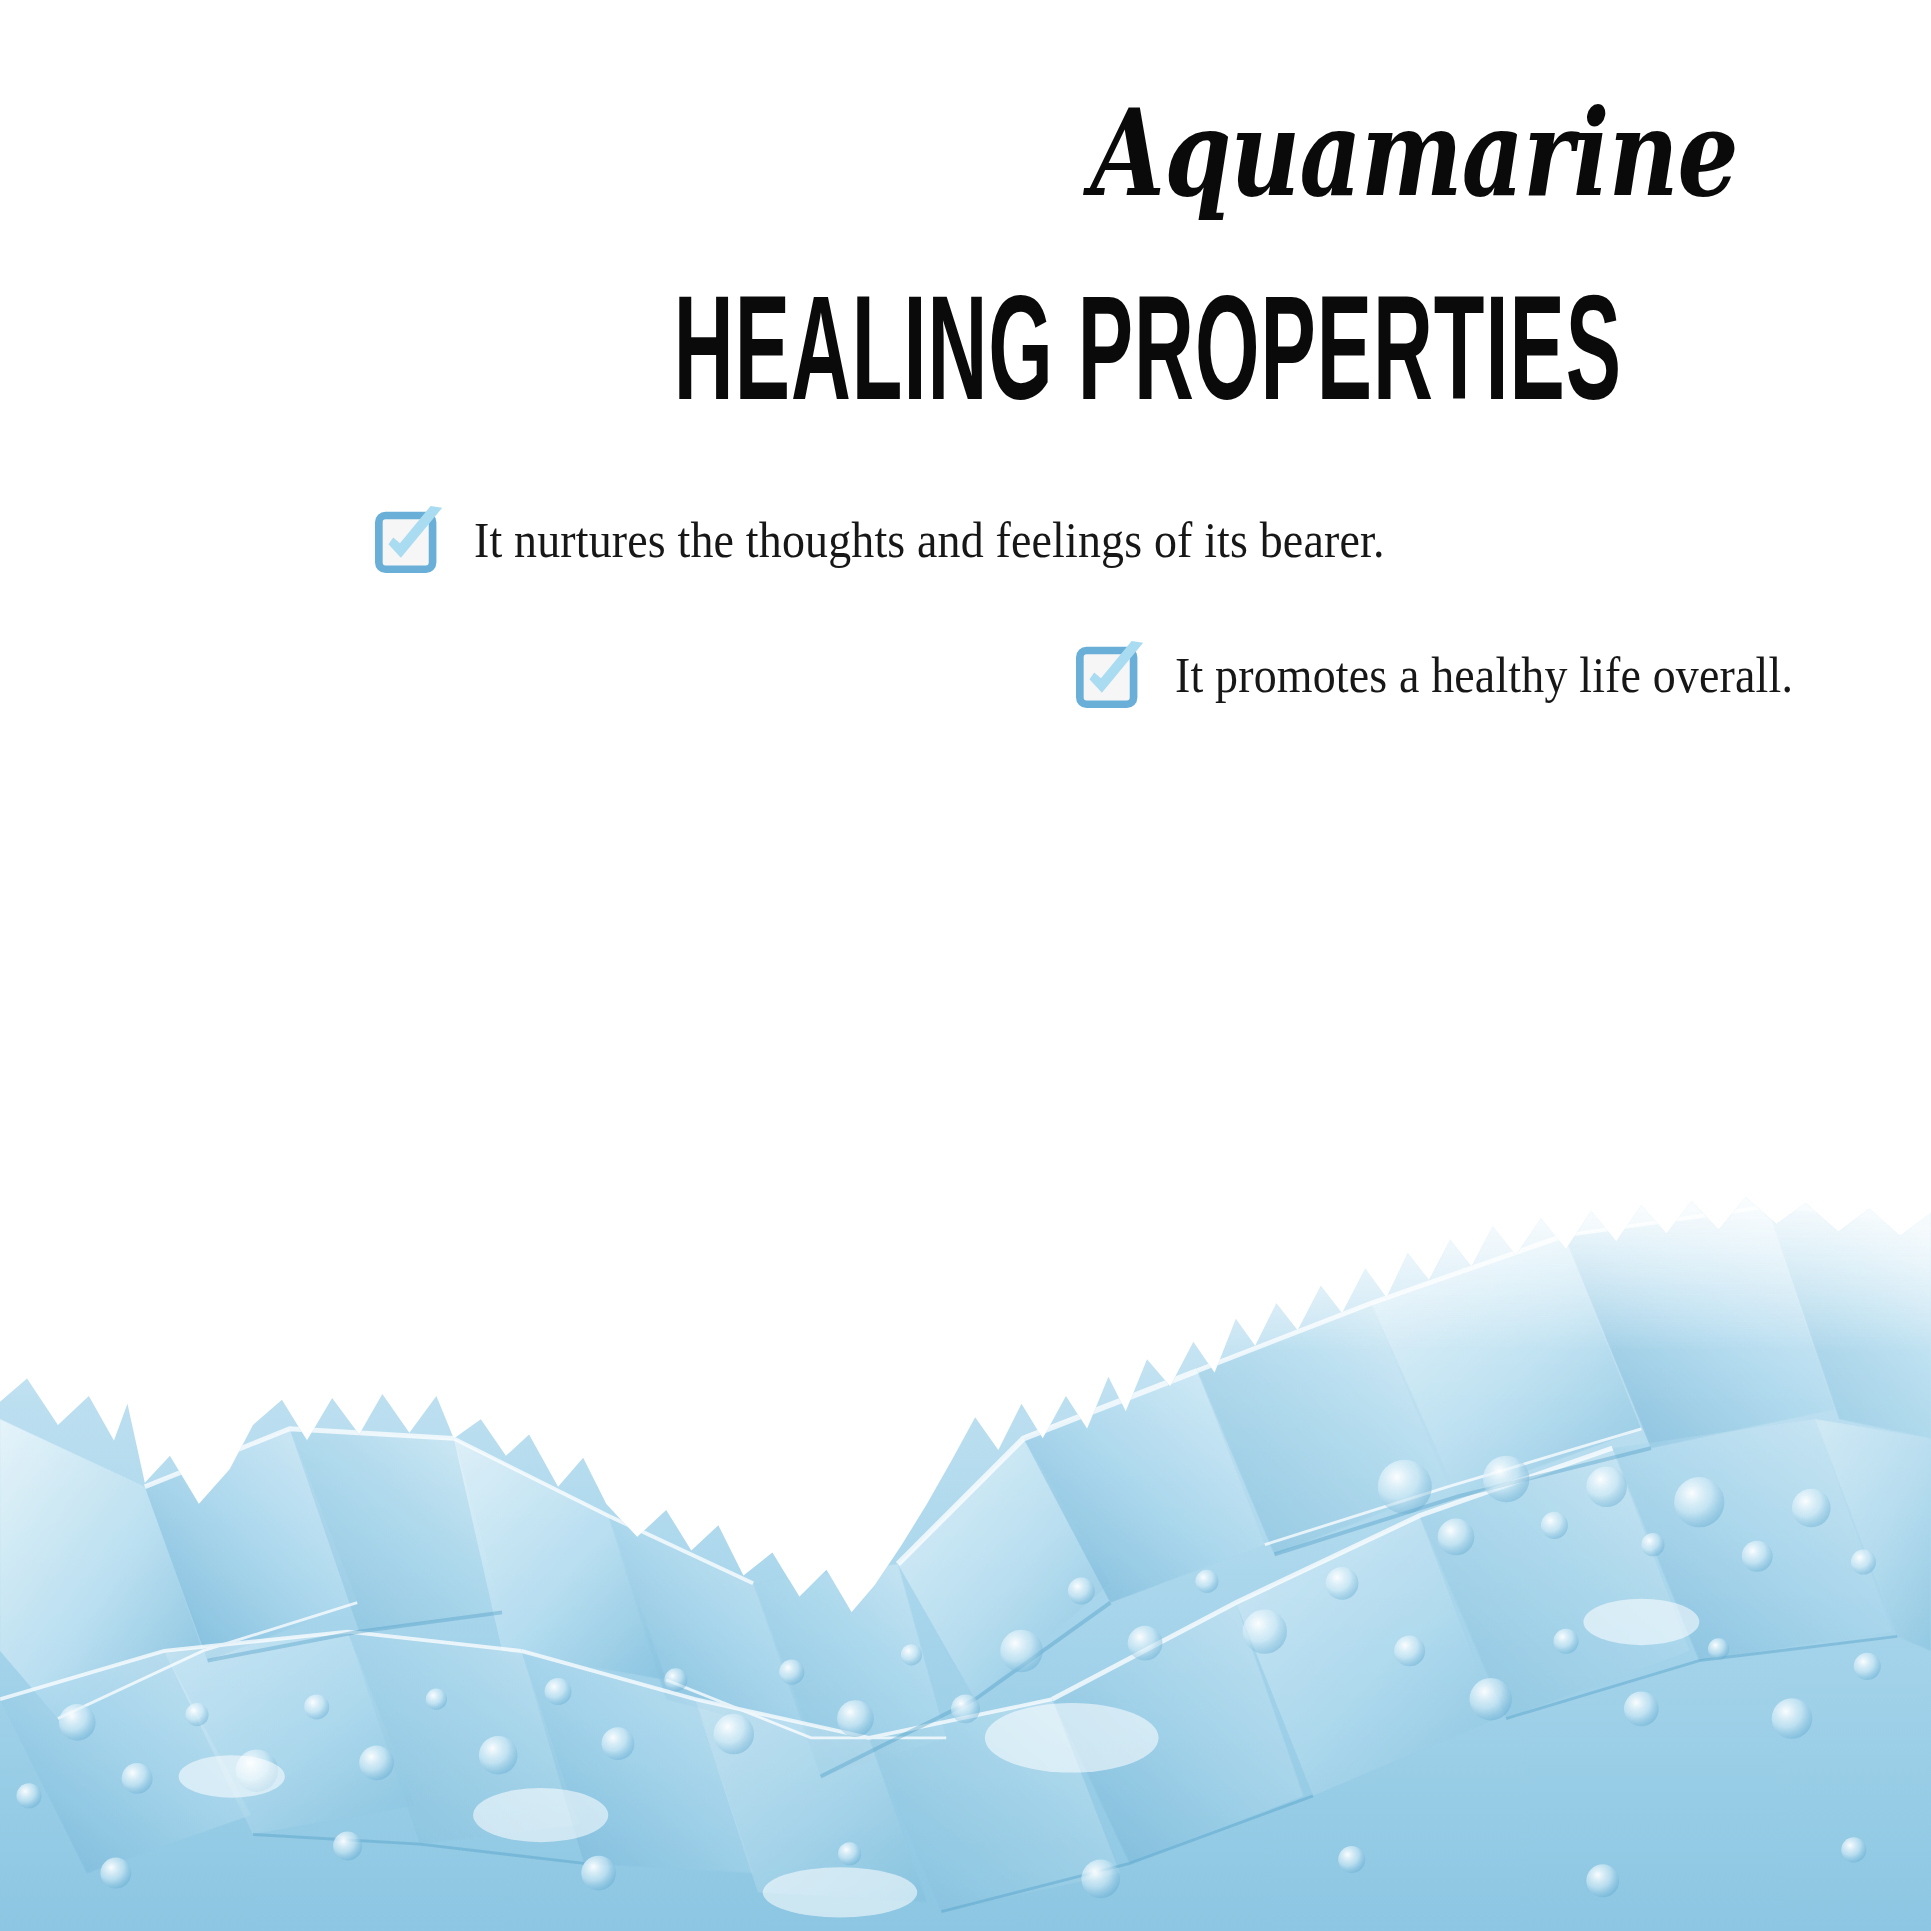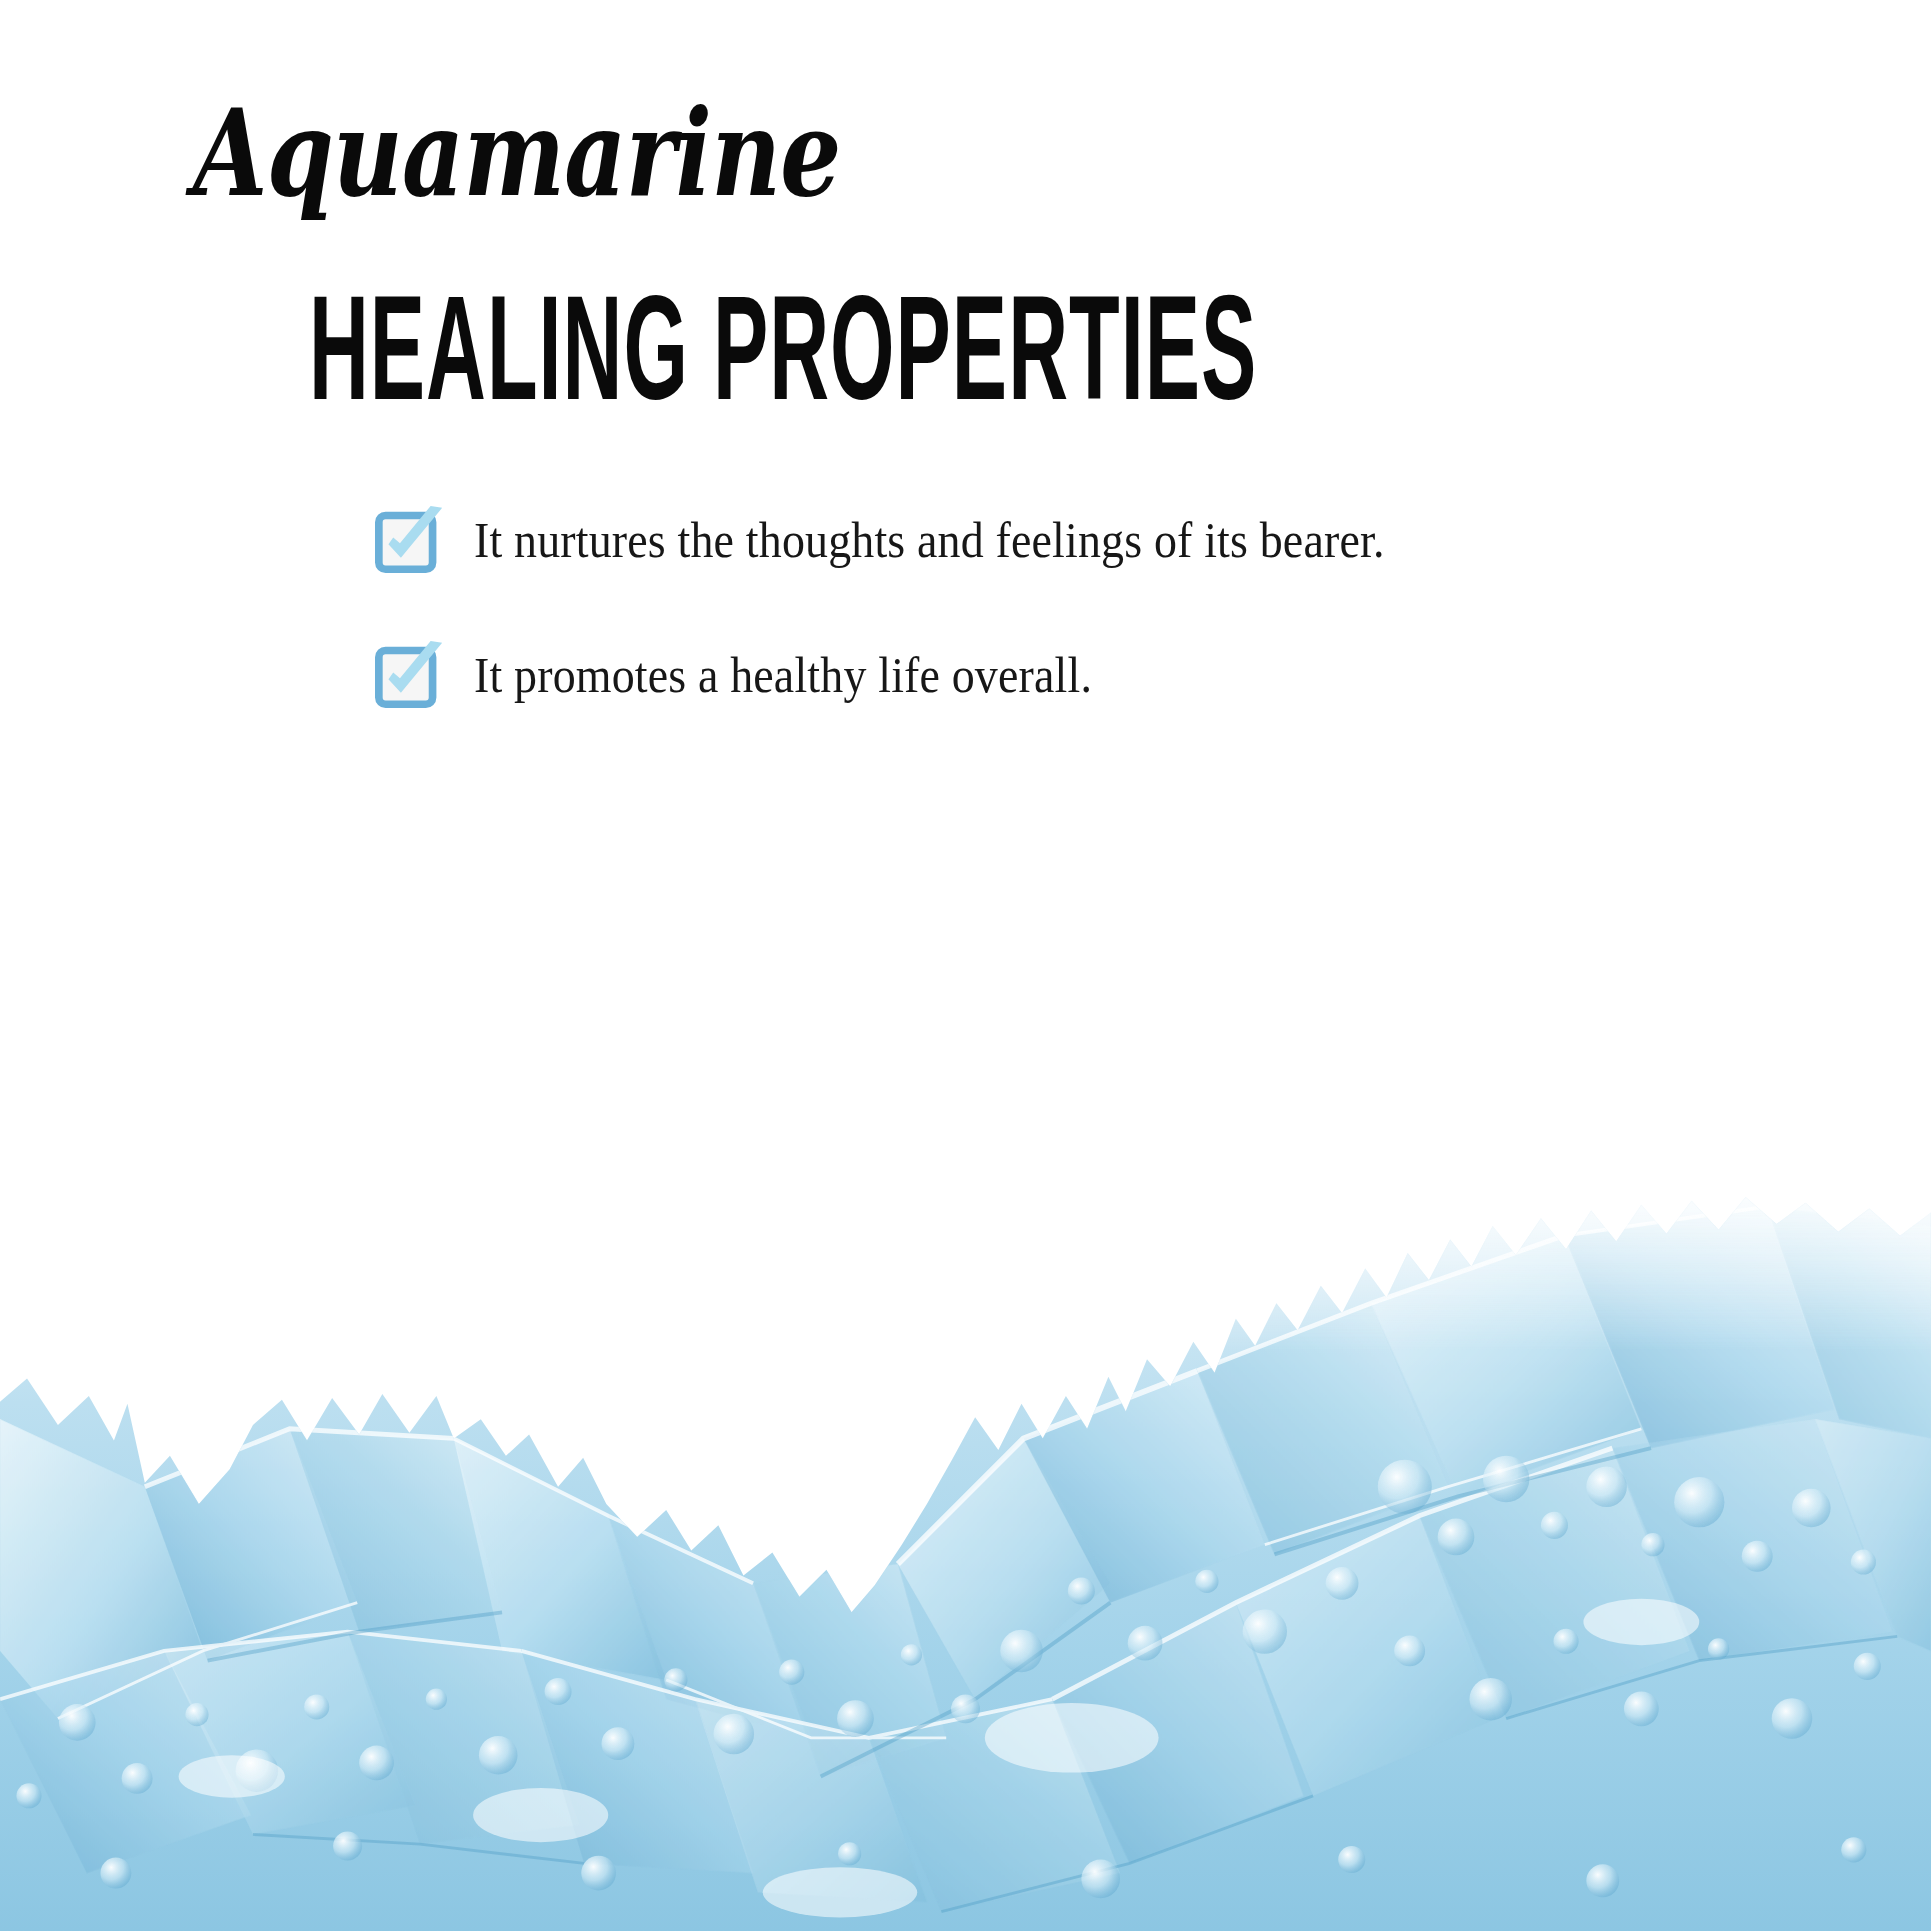--- a/index.html
+++ b/index.html
@@ -24,21 +24,21 @@
     background: #ffffff;
     overflow: hidden;
   }
 
   
   .header {
     position: absolute;
     top: 93px;
     left: 0;
     width: 1931px;
-    text-align: left;
+    text-align: right;
   }
 
   .title-script {
     font-family: "DejaVu Serif", "Liberation Serif", serif;
     font-style: italic;
     font-weight: 700;
     font-size: 120px;
     line-height: 1.0;
     letter-spacing: -1px;
     color: #0a0a0a;
@@ -67,21 +67,21 @@
     top: 508px;
     left: 375px;
     width: 1487px;
   }
 
   .list-item {
     display: flex;
     align-items: flex-start;
     margin-bottom: 70px;
   }
-  .list-item:last-child { margin-bottom: 0; }
+  .list-item:last-child { margin-bottom: 0; justify-content: flex-end; }
 
   .checkbox-icon {
     flex: 0 0 auto;
     width: 60px;
     height: 60px;
     position: relative;
     margin-top: 3.9px;
     margin-right: 39px;
   }
   .checkbox-icon svg {

